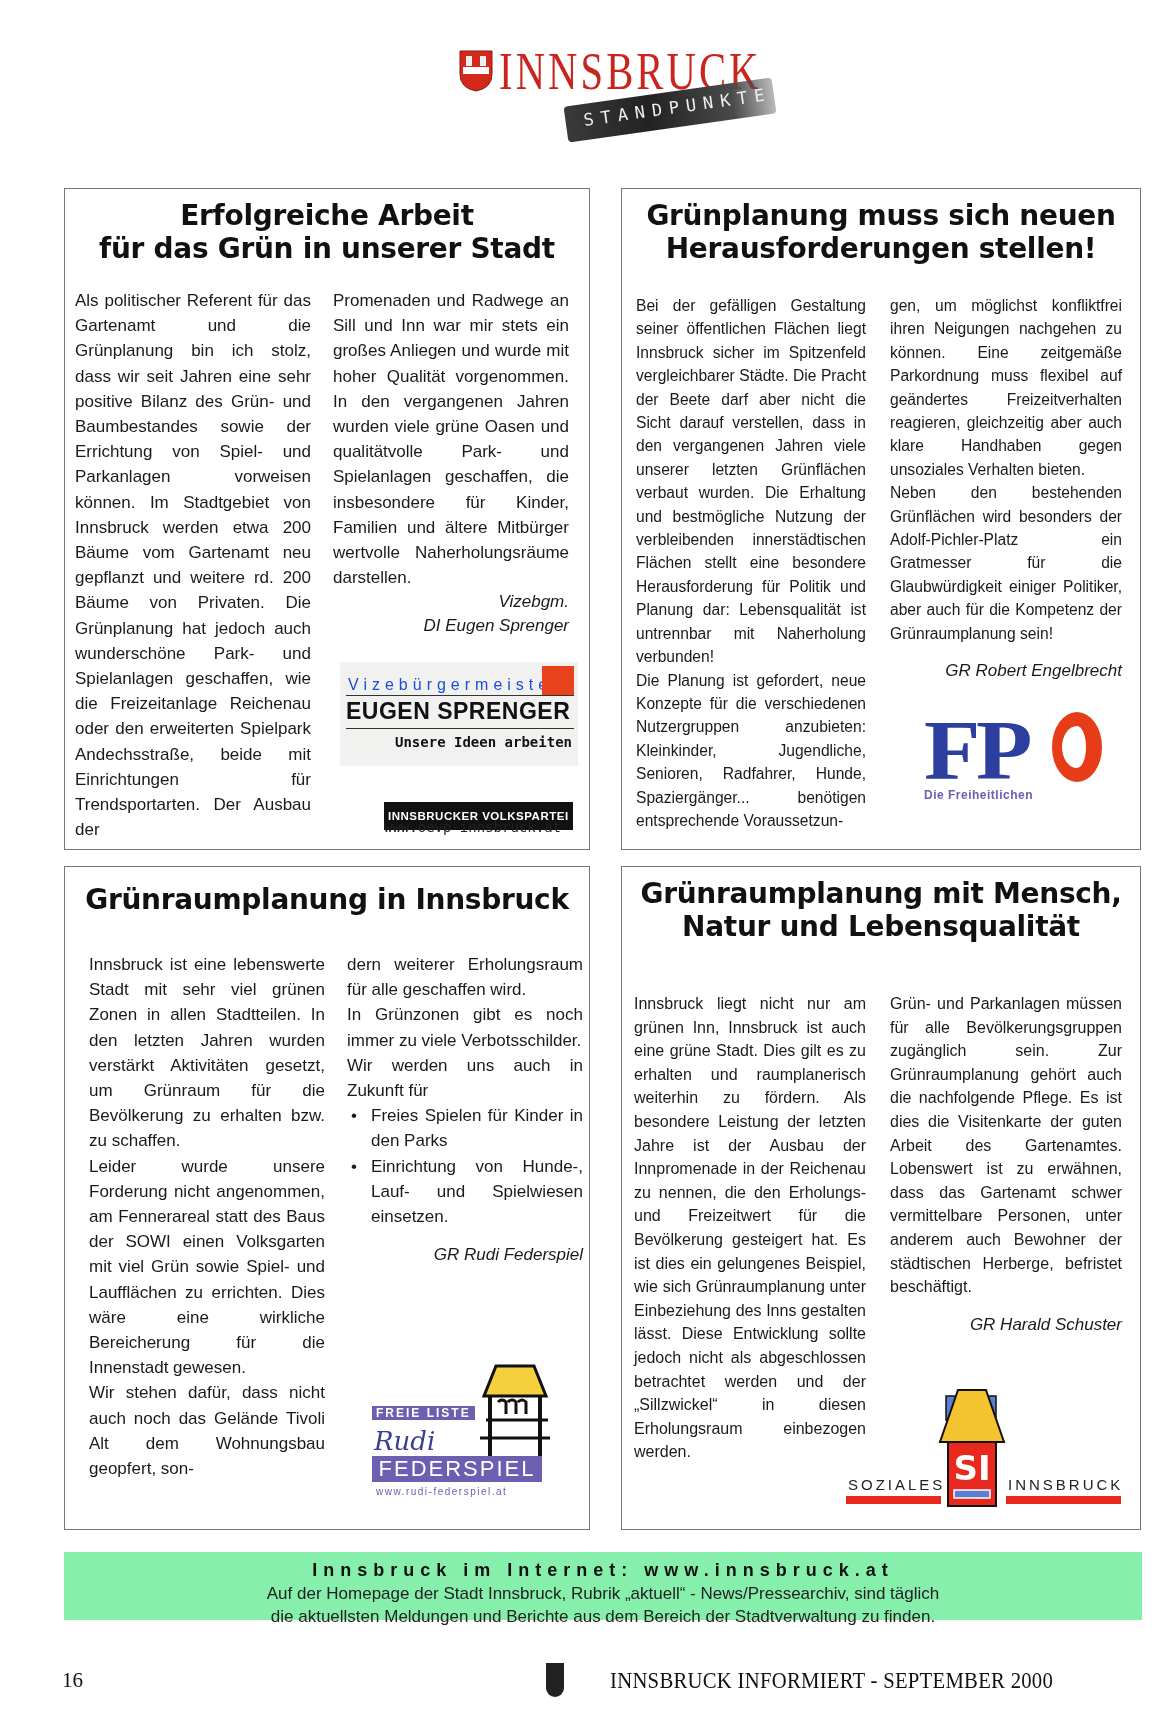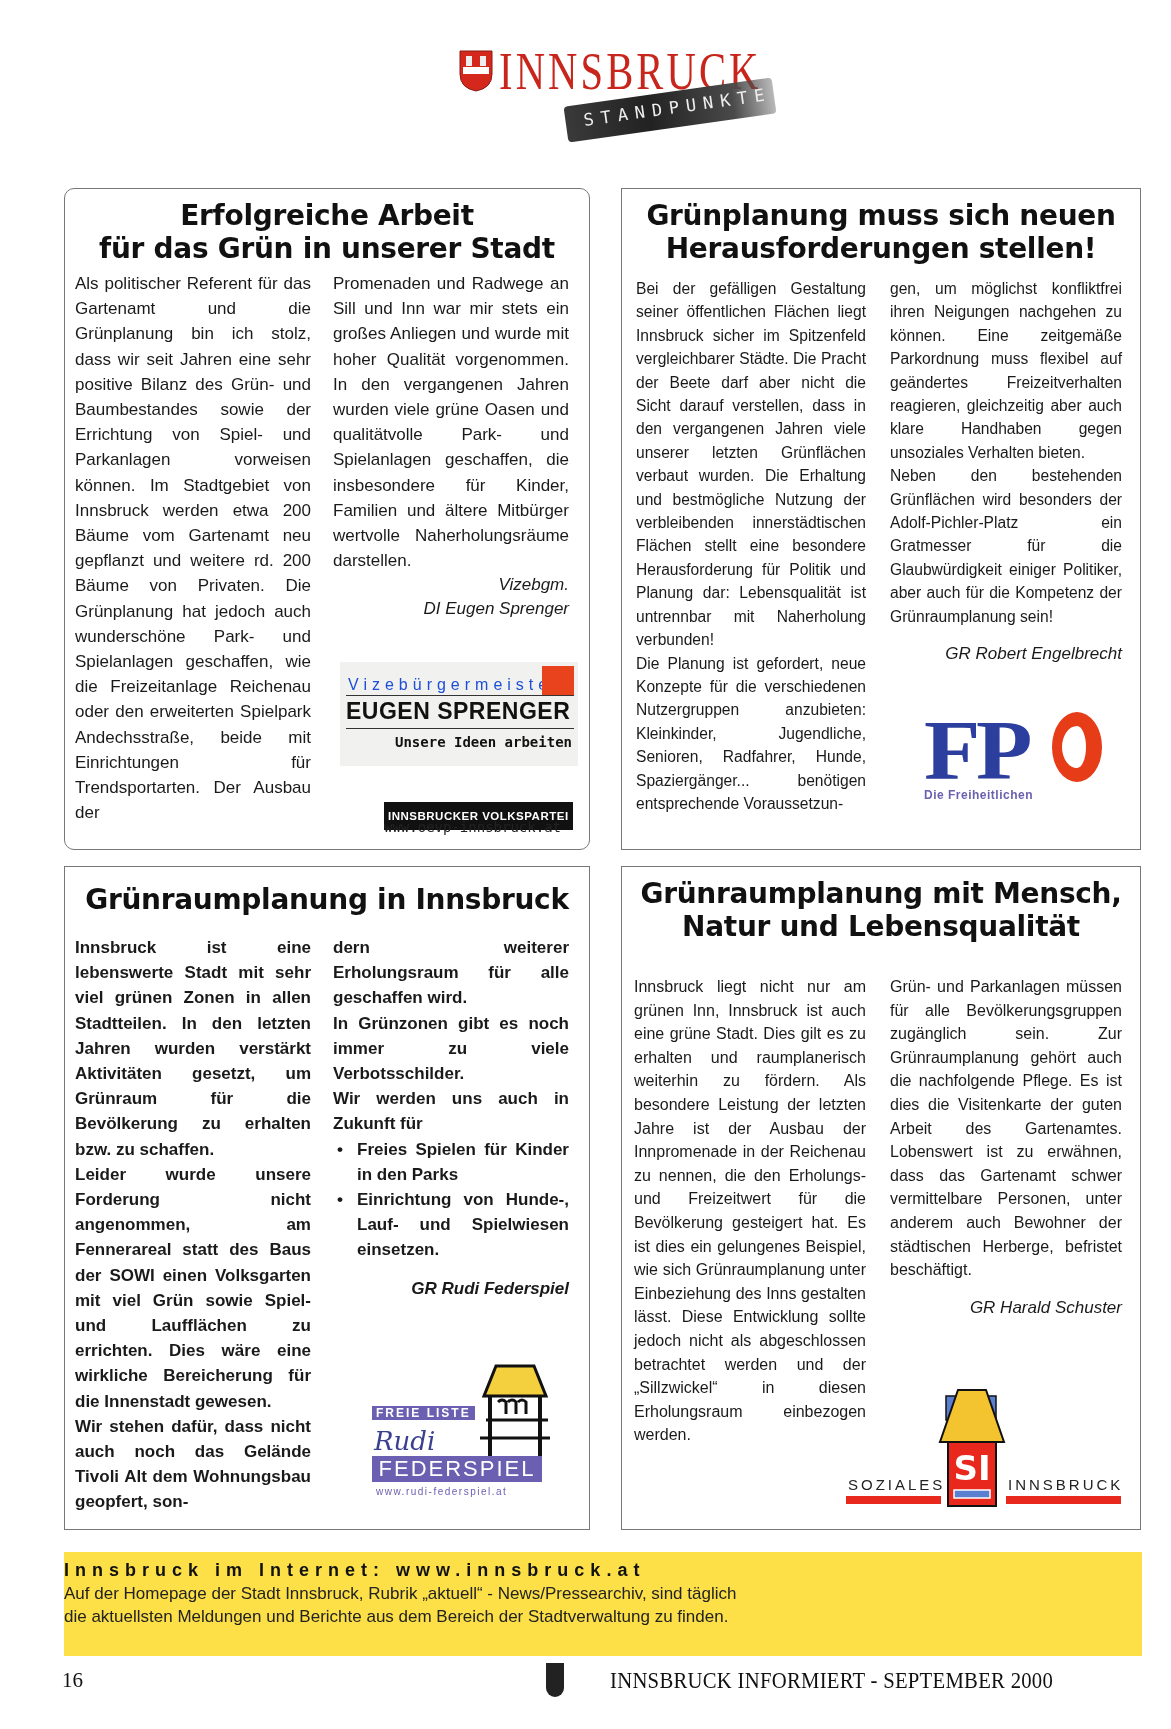--- a/index.html
+++ b/index.html
@@ -23,28 +23,28 @@
     position: absolute; left: 18px; top: 6px; color: #eee; font-size: 17px; letter-spacing: 7px;
     font-family: "DejaVu Sans Mono", monospace;
   }
 
   .box { position: absolute; border: 1.5px solid #777; background: #fff; box-sizing: border-box; }
   .box h2 {
     margin: 0; text-align: center; font-family: "DejaVu Sans", sans-serif; font-weight: bold;
     font-size: 28px; line-height: 33px; color: #111; letter-spacing: -0.3px;
   }
   .cols { position: absolute; display: flex; gap: 22px; }
-  .col { width: 236px; font-size: 17px; line-height: 25.2px; text-align: justify; hyphens: manual; }
+  .col { width: 236px; font-size: 17px; line-height: 25.2px; text-align: justify; hyphens: manual; margin-top: 17px; }
   .col p { margin: 0; }
   .sig { text-align: right; font-style: italic; font-size: 17px; line-height: 24px; }
   ul.bul { margin: 0; padding: 0 0 0 24px; list-style: none; }
   ul.bul li { position: relative; }
   ul.bul li::before { content: "•"; position: absolute; left: -20px; }
 
-  #box1 { left: 64px; top: 188px; width: 526px; height: 662px; border-radius: 10px; }
+  #box1 { left: 64px; top: 188px; width: 526px; height: 662px; }
   #box2 { left: 621px; top: 188px; width: 520px; height: 662px; }
   #box3 { left: 64px; top: 866px; width: 526px; height: 664px; }
   #box4 { left: 621px; top: 866px; width: 520px; height: 664px; }
 
   
   .oevp { position: absolute; left: 340px; top: 662px; width: 238px; height: 104px; background: #f1f1ef; }
   .oevp .vize { position: absolute; left: 8px; top: 14px; font-size: 16px; letter-spacing: 5px; color: #1d4ed8; }
   .oevp .shieldsq { position: absolute; right: 4px; top: 4px; width: 32px; height: 30px; background: #e8431c; }
   .oevp .line1 { position: absolute; left: 6px; right: 4px; top: 33px; border-top: 1.5px solid #333; }
   .oevp .name { position: absolute; left: 6px; top: 36px; font-size: 23px; font-weight: bold; color: #111; letter-spacing: 0.5px; }
@@ -65,21 +65,21 @@
   .feder .url { position: absolute; left: 4px; top: 124px; font-size: 10px; letter-spacing: 1.5px; color: #6a5fb0; }
   .feder svg { position: absolute; left: 106px; top: 0; }
 
   .si { position: absolute; left: 844px; top: 1388px; width: 280px; height: 126px; }
   .si .soz { position: absolute; left: 4px; top: 88px; font-size: 15px; letter-spacing: 3px; color: #222; }
   .si .inn { position: absolute; left: 164px; top: 88px; font-size: 15px; letter-spacing: 3px; color: #222; }
   .si .bar1 { position: absolute; left: 2px; top: 108px; width: 95px; height: 8px; background: #e8281c; }
   .si .bar2 { position: absolute; left: 162px; top: 108px; width: 115px; height: 8px; background: #e8281c; }
   .si svg { position: absolute; left: 90px; top: 0; }
 
-  .banner { position: absolute; left: 64px; top: 1552px; width: 1078px; height: 104px; background: #fde047; text-align: left; }
+  .banner { position: absolute; left: 64px; top: 1552px; width: 1078px; height: 68px; background: #86efac; text-align: center; }
   .banner .b1 { font-size: 18px; font-weight: bold; letter-spacing: 6px; margin-top: 6px; line-height: 24px; color: #111; }
   .banner .b2 { font-size: 17px; line-height: 23px; color: #222; }
 
   .footer-page { position: absolute; left: 62px; top: 1668px; font-family: "Liberation Serif", serif; font-size: 21px; color: #111; }
   .footer-shield { position: absolute; left: 546px; top: 1663px; width: 18px; height: 34px; background: #222; border-radius: 0 0 9px 9px; }
   .footer-title { position: absolute; left: 610px; top: 1668px; font-family: "Liberation Serif", serif; font-size: 23px; color: #111; transform: scaleX(0.9); transform-origin: left top; letter-spacing: 0.3px; }
 </style>
 </head>
 <body>
 
@@ -145,21 +145,21 @@
 <div class="fpo">
   <div class="fp">FP</div>
   <div class="o"></div>
   <div class="sub">Die Freiheitlichen</div>
 </div>
 
 <div class="box" id="box3">
   <h2 style="margin-top:16px">
     <span>Grünraumplanung in Innsbruck</span>
   </h2>
-  <div class="cols" style="left:10px; top:68px;font-weight:bold;">
+  <div class="cols" style="left:24px; top:68px;">
     <div class="col">
       <p>Innsbruck ist eine lebenswerte Stadt mit sehr viel grünen Zonen in allen Stadtteilen. In den letzten Jahren wurden verstärkt Aktivitäten gesetzt, um Grünraum für die Bevölkerung zu erhalten bzw. zu schaffen.</p>
       <p>Leider wurde unsere Forderung nicht angenommen, am Fennerareal statt des Baus der SOWI einen Volksgarten mit viel Grün sowie Spiel- und Laufflächen zu errichten. Dies wäre eine wirkliche Bereicherung für die Innenstadt gewesen.</p>
       <p>Wir stehen dafür, dass nicht auch noch das Gelände Tivoli Alt dem Wohnungsbau geopfert, son-</p>
     </div>
     <div class="col">
       <p>dern weiterer Erholungsraum für alle geschaffen wird.</p>
       <p>In Grünzonen gibt es noch immer zu viele Verbotsschilder.</p>
       <p>Wir werden uns auch in Zukunft für</p>
       <ul class="bul">

